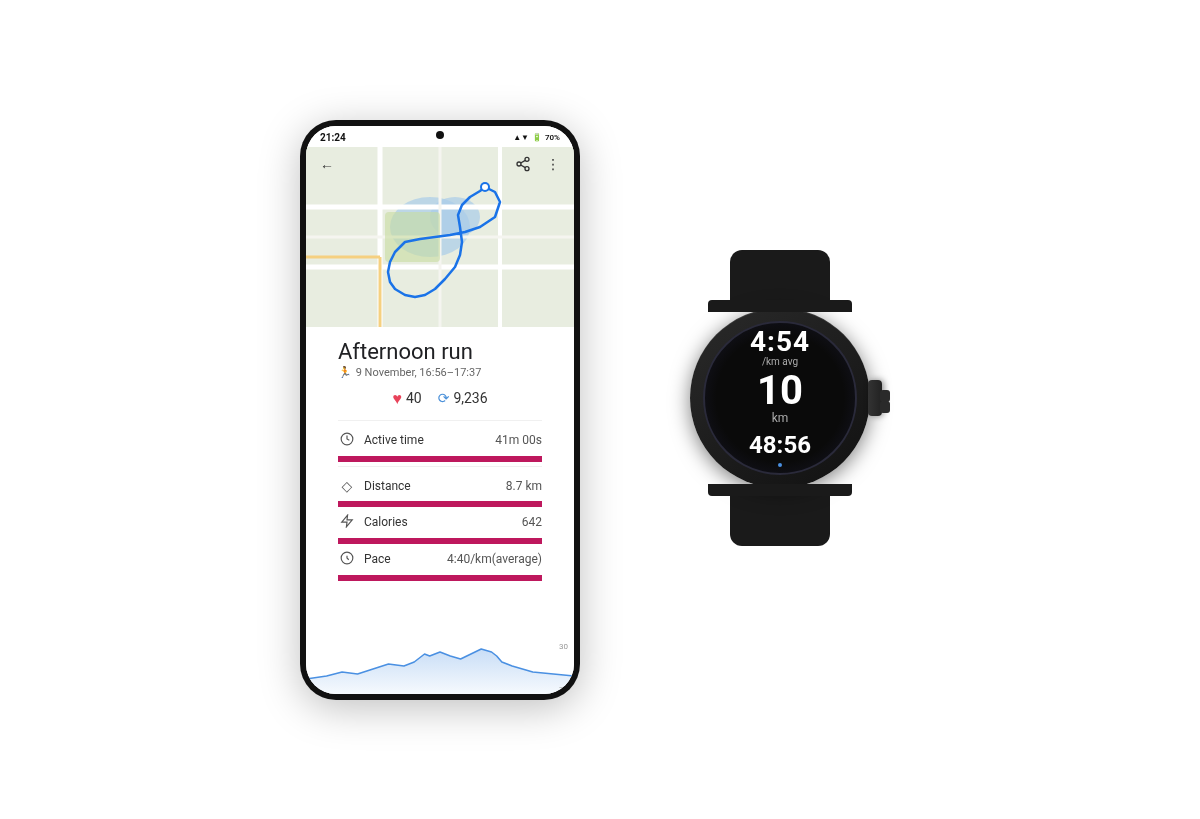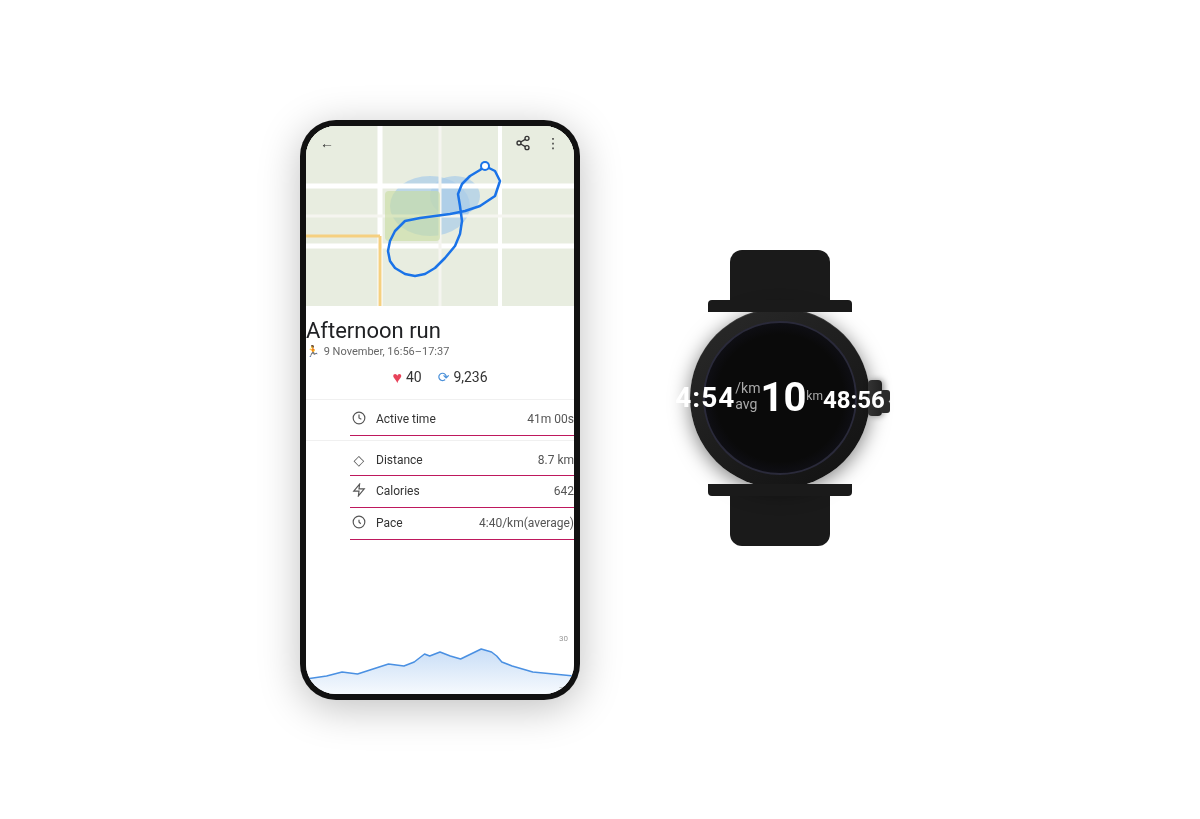--- a/index.html
+++ b/index.html
@@ -104,21 +104,21 @@
       color: #333;
       cursor: pointer;
     }
 
     .map-topbar-right { display: flex; gap: 8px; }
 
     
     .content {
       flex: 1;
       overflow: hidden;
-      padding: 12px 0 8px;
+      padding: 12px 32px 8px;
       background: #fff;
     }
 
     .activity-title {
       font-size: 22px;
       font-weight: 400;
       color: #202124;
       margin-bottom: 2px;
     }
 
@@ -161,22 +161,21 @@
     .achievement-icon { font-size: 16px; }
     .achievement-text { font-size: 13px; font-weight: 500; color: #202124; }
 
     .divider { height: 1px; background: #f0f0f0; margin: 4px 0; }
 
     .metric-row {
       display: flex;
       align-items: center;
       justify-content: space-between;
       padding: 7px 0;
-      border-bottom: 1px solid #be185d;
-      margin-left: 44px;
+      border-bottom: 6px solid #be185d;
     }
 
     .metric-left {
       display: flex;
       align-items: center;
       gap: 8px;
       font-size: 12px;
       color: #333;
     }
 
@@ -189,21 +188,21 @@
       height: 60px;
       position: relative;
       overflow: hidden;
       background: #fff;
     }
 
     
     .chart-labels {
       position: absolute;
       right: 6px;
-      top: 0;
+      top: 8px;
       bottom: 0;
       display: flex;
       flex-direction: column;
       justify-content: space-between;
       font-size: 8px;
       color: #999;
     }
 
     
     .watch {
@@ -295,37 +294,37 @@
       background: #1a1a1a;
       border-radius: 0 0 4px 4px;
     }
 
     .watch-face {
       width: 154px;
       height: 154px;
       background: radial-gradient(circle, #0a0a0a 60%, #1a1a2e 100%);
       border-radius: 50%;
       display: flex;
-      flex-direction: row;
+      flex-direction: column;
       align-items: center;
       justify-content: center;
       border: 2px solid #2a2a3a;
       position: relative;
       z-index: 3;
     }
 
     .watch-pace {
       font-size: 28px;
       font-weight: 700;
       color: #ffffff;
       line-height: 1;
       letter-spacing: 1px;
     }
     .watch-pace-label {
-      font-size: 14px;
+      font-size: 10px;
       color: #aaa;
       margin-bottom: 4px;
     }
     .watch-distance {
       font-size: 40px;
       font-weight: 700;
       color: #ffffff;
       line-height: 1;
     }
     .watch-distance-label {
@@ -368,20 +367,29 @@
     }
   </style>
 </head>
 <body>
 
 <div class="scene">
 
   <div class="phone">
     <div class="phone-inner">
 
+      <div class="status-bar">
+        <div class="punch-hole"></div>
+        <span class="time">21:24</span>
+        <div class="icons">
+          <span>▲▼</span>
+          <span>🔋</span>
+          <span>70%</span>
+        </div>
+      </div>
 
       <div class="map-area">
         <svg class="map-svg" viewBox="0 0 280 180" preserveAspectRatio="xMidYMid slice">
 
           <rect width="280" height="180" fill="#e8ede0"></rect>
 
           <ellipse cx="130" cy="80" rx="40" ry="30" fill="#aacce8" opacity="0.7"></ellipse>
           <ellipse cx="155" cy="70" rx="25" ry="20" fill="#aacce8" opacity="0.7"></ellipse>
 
           <line x1="0" y1="60" x2="280" y2="60" stroke="#fff" stroke-width="5"></line>

